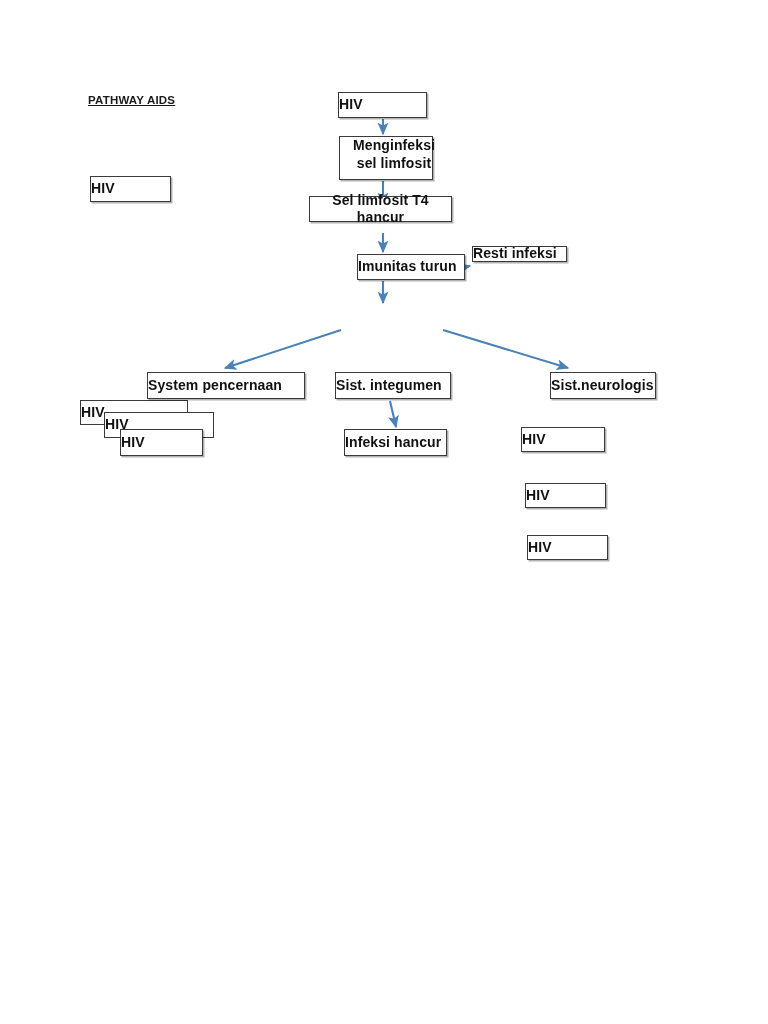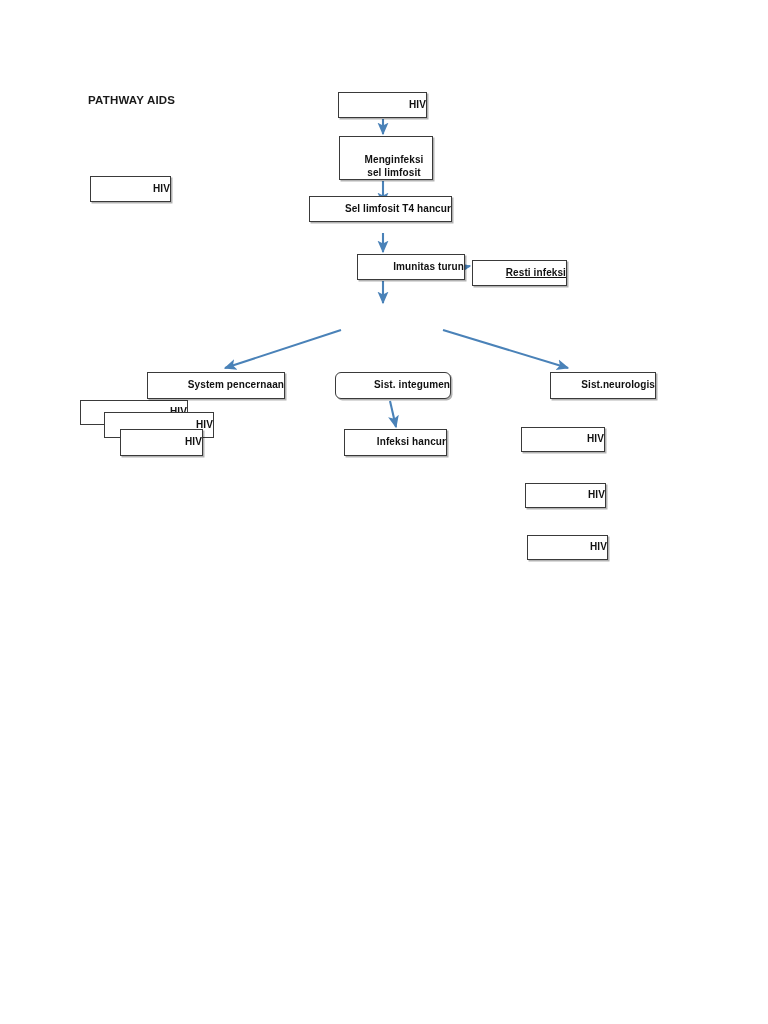--- a/index.html
+++ b/index.html
@@ -40,26 +40,26 @@
     white-space: nowrap;
     z-index: 20;
   }
 
   .node {
     position: absolute;
     box-sizing: border-box;
     background: #ffffff;
     border: 1.4px solid #3a3a3a;
     color: #111111;
-    font-size: 10px;
+    font-size: 14px;
     font-weight: bold;
     letter-spacing: 0.1px;
     display: flex;
     align-items: center;
-    justify-content: flex-end;
+    justify-content: flex-start;
     text-align: center;
     line-height: 1.25;
     z-index: 10;
   }
 
   .node.two-line {
     flex-direction: column;
   }
 
   
@@ -98,21 +98,21 @@
 
     <line x1="383" y1="281" x2="383" y2="303" stroke="#4A82B8" stroke-width="2.1" marker-end="url(#ah)"></line>
 
     <line x1="341" y1="330" x2="225" y2="368" stroke="#4A82B8" stroke-width="2.1" marker-end="url(#ah)"></line>
 
     <line x1="443" y1="330" x2="568" y2="368" stroke="#4A82B8" stroke-width="2.1" marker-end="url(#ah)"></line>
 
     <line x1="390" y1="401" x2="396" y2="427" stroke="#4A82B8" stroke-width="2.1" marker-end="url(#ah)"></line>
   </svg>
 
-  <div class="title" style="left:88px; top:94px;">PATHWAY AIDS</div>
+  <div class="title" style="left:88px; top:94px;text-decoration:underline;">PATHWAY AIDS</div>
 
   <div class="node shadowed" style="left:338px; top:92px; width:89px; height:26px;">
     <span class="ln">HIV</span>
   </div>
 
   <div class="node shadowed" style="left:90px; top:176px; width:81px; height:26px;">
     <span class="ln">HIV</span>
   </div>
 
   <div class="node two-line shadowed" style="left:339px; top:136px; width:94px; height:44px;padding-left:16px;">
@@ -121,30 +121,30 @@
   </div>
 
   <div class="node shadowed" style="left:309px; top:196px; width:143px; height:26px;">
     <span class="ln">Sel limfosit T4 hancur</span>
   </div>
 
   <div class="node shadowed" style="left:337px; top:254px; width:108px; height:26px;margin-left:20px;">
     <span class="ln">Imunitas turun</span>
   </div>
 
-  <div class="node shadowed" style="left:472px; top:260px; width:95px; height:26px;text-decoration:underline;">
+  <div class="node shadowed" style="left:472px; top:246px; width:95px; height:16px;">
     <span class="ln">Resti infeksi</span>
   </div>
 
 
-  <div class="node shadowed" style="left:147px; top:372px; width:138px; height:27px; z-index:14;">
+  <div class="node shadowed" style="left:147px; top:372px; width:158px; height:27px; z-index:14;">
     <span class="ln">System pencernaan</span>
   </div>
 
-  <div class="node shadowed" style="left:335px; top:372px; width:116px; height:27px;border-radius:6px;">
+  <div class="node shadowed" style="left:335px; top:372px; width:116px; height:27px;">
     <span class="ln">Sist. integumen</span>
   </div>
 
   <div class="node shadowed" style="left:512px; top:372px; width:106px; height:27px;margin-left:38px;">
     <span class="ln">Sist.neurologis</span>
   </div>
 
   <div class="node shadowed" style="left:344px; top:429px; width:103px; height:27px;">
     <span class="ln">Infeksi hancur</span>
   </div>

